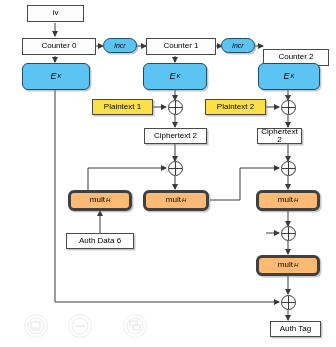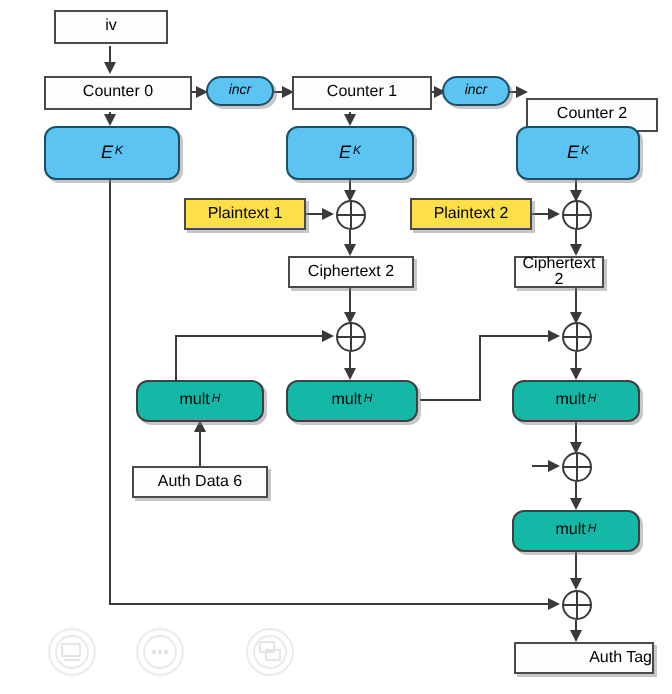--- a/index.html
+++ b/index.html
@@ -9,21 +9,21 @@
   .node{position:absolute;box-sizing:border-box;display:flex;align-items:center;
         justify-content:center;text-align:center;line-height:1.05;}
   
   .box{background:#fde047;border:1px solid #4a4a4a;font-size:8px;color:#000;}
   .box.white{background:#fdfdfd;}
   
   .blue{background:#5cc4f2;border:1px solid #1b4f66;border-radius:6px;
         font-size:9px;color:#000;font-style:italic;}
   .pill{background:#5cc4f2;border:1px solid #1b4f66;border-radius:9px;
         font-size:7px;color:#000;font-style:italic;}
-  .mult{background:#14b8a6;border:1px solid #404040;border-radius:6px;
+  .mult{background:#fdba74;border:3px solid #404040;border-radius:6px;
         font-size:8px;color:#000;font-style:normal;}
   .sub{font-size:6px;vertical-align:-1px;font-style:italic;padding-left:1px;}
   .xor{position:absolute;width:15px;height:15px;border:1px solid #3a3a3a;
        border-radius:50%;background:#ffffff;box-sizing:border-box;}
   .xor:before,.xor:after{content:"";position:absolute;background:#3a3a3a;}
   .xor:before{left:0;top:6px;width:13px;height:1px;}
   .xor:after{top:0;left:6px;height:13px;width:1px;}
   .wm{position:absolute;width:22px;height:22px;border-radius:50%;
       border:1px solid #dcdcdc;opacity:.55;}
   .shadow{box-shadow:1.5px 1.5px 0 rgba(130,130,130,.45);}
@@ -172,21 +172,21 @@
   <div class="node mult shadow" style="left:256px;top:255px;width:64px;height:21px;">
     <span>mult</span>
       <span class="sub">H</span>
   </div>
 
   <div class="node box white shadow" style="left:66px;top:233px;width:68px;height:16px;">
     <span>Auth Data 6</span>
   </div>
 
 
-  <div class="node box white shadow" style="left:257px;top:321px;width:70px;height:16px;justify-content:flex-end;">
+  <div class="node box white shadow" style="left:270px;top:321px;width:51px;height:16px;">
     <span>Auth Tag</span>
   </div>
 
   <div class="xor" style="left:168px;top:100px;"></div>
   <div class="xor" style="left:281px;top:100px;"></div>
   <div class="xor" style="left:168px;top:161px;"></div>
   <div class="xor" style="left:281px;top:161px;"></div>
   <div class="xor" style="left:281px;top:226px;"></div>
   <div class="xor" style="left:281px;top:295px;"></div>
 

